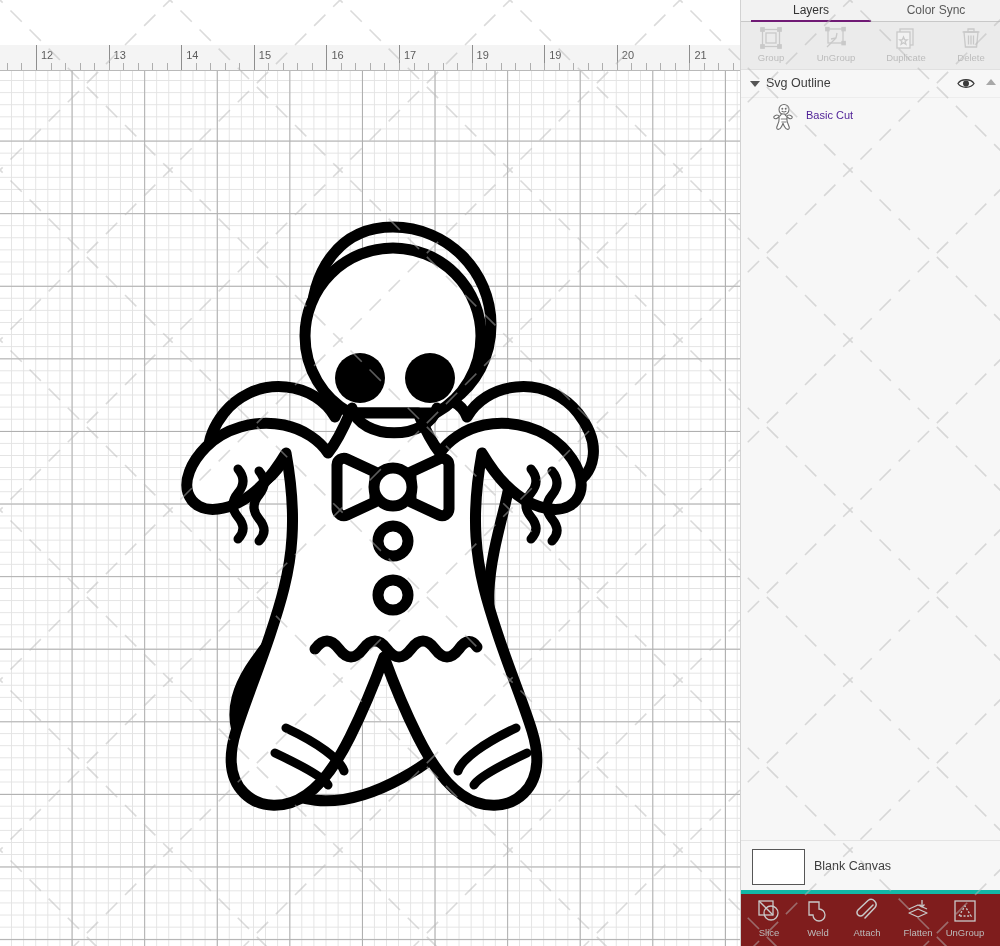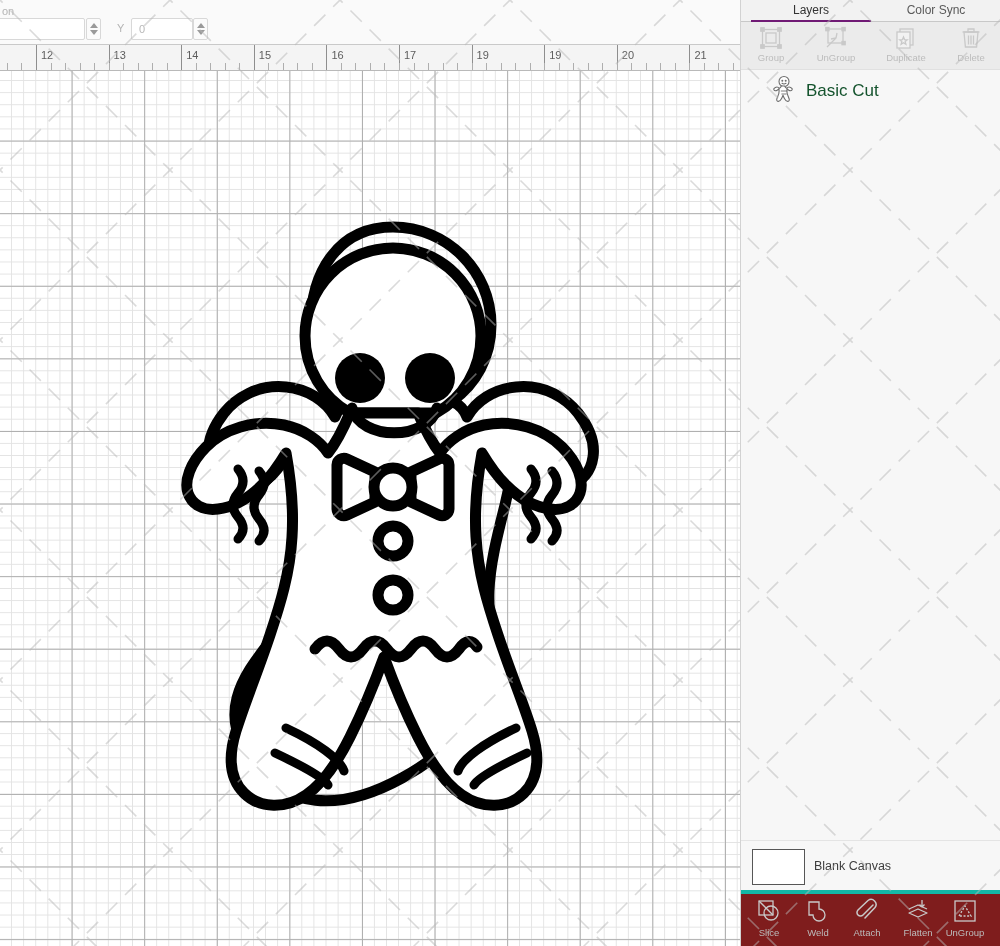--- a/index.html
+++ b/index.html
@@ -122,21 +122,21 @@
   }
   .eye-icon { position: absolute; right: 25px; top: 6px; }
   .panel-scroll-up {
     position: absolute; right: 4px; top: 9px; width: 0; height: 0;
     border-left: 5px solid transparent; border-right: 5px solid transparent;
     border-bottom: 6px solid #a8a8a8;
   }
 
   .layer-row { position: relative; height: 38px; }
   .layer-thumb { position: absolute; left: 28px; top: 4px; width: 30px; height: 30px; }
-  .layer-name { position: absolute; left: 65px; top: 11px; font-size: 17px; color: #14532d; }
+  .layer-name { position: absolute; left: 65px; top: 11px; font-size: 11px; color: #4c1d95; }
 
   .canvas-row {
     position: absolute; left: 0; bottom: 56px; width: 259px; height: 50px;
     border-top: 1px solid #e4e4e4; background: #f7f7f7;
   }
   .canvas-thumb {
     position: absolute; left: 11px; top: 8px; width: 53px; height: 36px;
     background: #fff; border: 1px solid #565656;
   }
   .canvas-label { position: absolute; left: 73px; top: 18px; font-size: 12.5px; color: #3d3d3d; }
@@ -152,30 +152,20 @@
   
   .watermark {
     position: absolute; inset: 0; pointer-events: none; opacity: .5;
   }
 </style>
 </head>
 <body>
 
 <div id="app">
 
-  <div class="toolbar-strip">
-    <span class="tb-label" style="left:2px; top:5px;">on</span>
-
-    <div class="num-field" style="left:-10px; top:18px; width:95px;"></div>
-    <div class="spinner" style="left:86px; top:18px;"></div>
-
-    <span class="tb-label" style="left:117px; top:22px;">Y</span>
-    <div class="num-field" style="left:131px; top:18px; width:62px;">0</div>
-    <div class="spinner" style="left:193px; top:18px;"></div>
-  </div>
 
   <div class="ruler" id="ruler">
       <div class="rtick major" style="left: 36px;"></div>
       <div class="rlabel" style="left: 41px;">12</div>
       <div class="rtick major" style="left: 108.6px;"></div>
       <div class="rlabel" style="left: 113.6px;">13</div>
       <div class="rtick major" style="left: 181.2px;"></div>
       <div class="rlabel" style="left: 186.2px;">14</div>
       <div class="rtick major" style="left: 253.8px;"></div>
       <div class="rlabel" style="left: 258.8px;">15</div>
@@ -420,20 +410,31 @@
             <path d="M3.5 6 h17"></path>
             <path d="M9 3 h6 v3 h-6 Z"></path>
             <path d="M9.5 9.5 v9 M12 9.5 v9 M14.5 9.5 v9"></path>
           </svg>
         </span>
         <span class="lbl">Delete</span>
       </div>
     </div>
 
     <div class="layer-list">
+      <div class="layer-group-row">
+        <span class="disclosure"></span>
+        <span class="layer-group-name">Svg Outline</span>
+        <span class="eye-icon">
+          <svg width="18" height="13" viewBox="0 0 18 13" fill="none" stroke="#3a3a3a" stroke-width="1.3">
+            <path d="M1 6.5 C4 1.5 14 1.5 17 6.5 C14 11.5 4 11.5 1 6.5 Z"></path>
+            <circle cx="9" cy="6.5" r="3" fill="#3a3a3a" stroke="none"></circle>
+          </svg>
+        </span>
+        <span class="panel-scroll-up"></span>
+      </div>
 
       <div class="layer-row">
         <span class="layer-thumb">
           <svg width="30" height="30" viewBox="0 0 30 30" fill="#ffffff" stroke="#6e6e6e" stroke-width="1.1" stroke-linejoin="round" stroke-linecap="round">
             <circle cx="15" cy="7.5" r="5"></circle>
             <path d="M12.4 12 c-.6 1.2 -1.4 2 -2 2.4 c-.8 -1 -2.6 -1.6 -4 -1 c-1.4 .6 -2 1.8 -1.4 2.6
                      c .6 .8 2 .8 3.2 .2 c .8 -.4 1.4 -1 1.8 -1.6
                      c .2 1.6 .2 3.6 -.2 5 c -.6 2 -1.6 4 -2 5.4
                      c -.4 1.4 .4 2.4 1.6 2.4 c 1.2 0 2.2 -1 3 -2.6
                      c .6 -1.2 1.2 -2.6 1.6 -3.6 c .4 1 1 2.4 1.6 3.6

